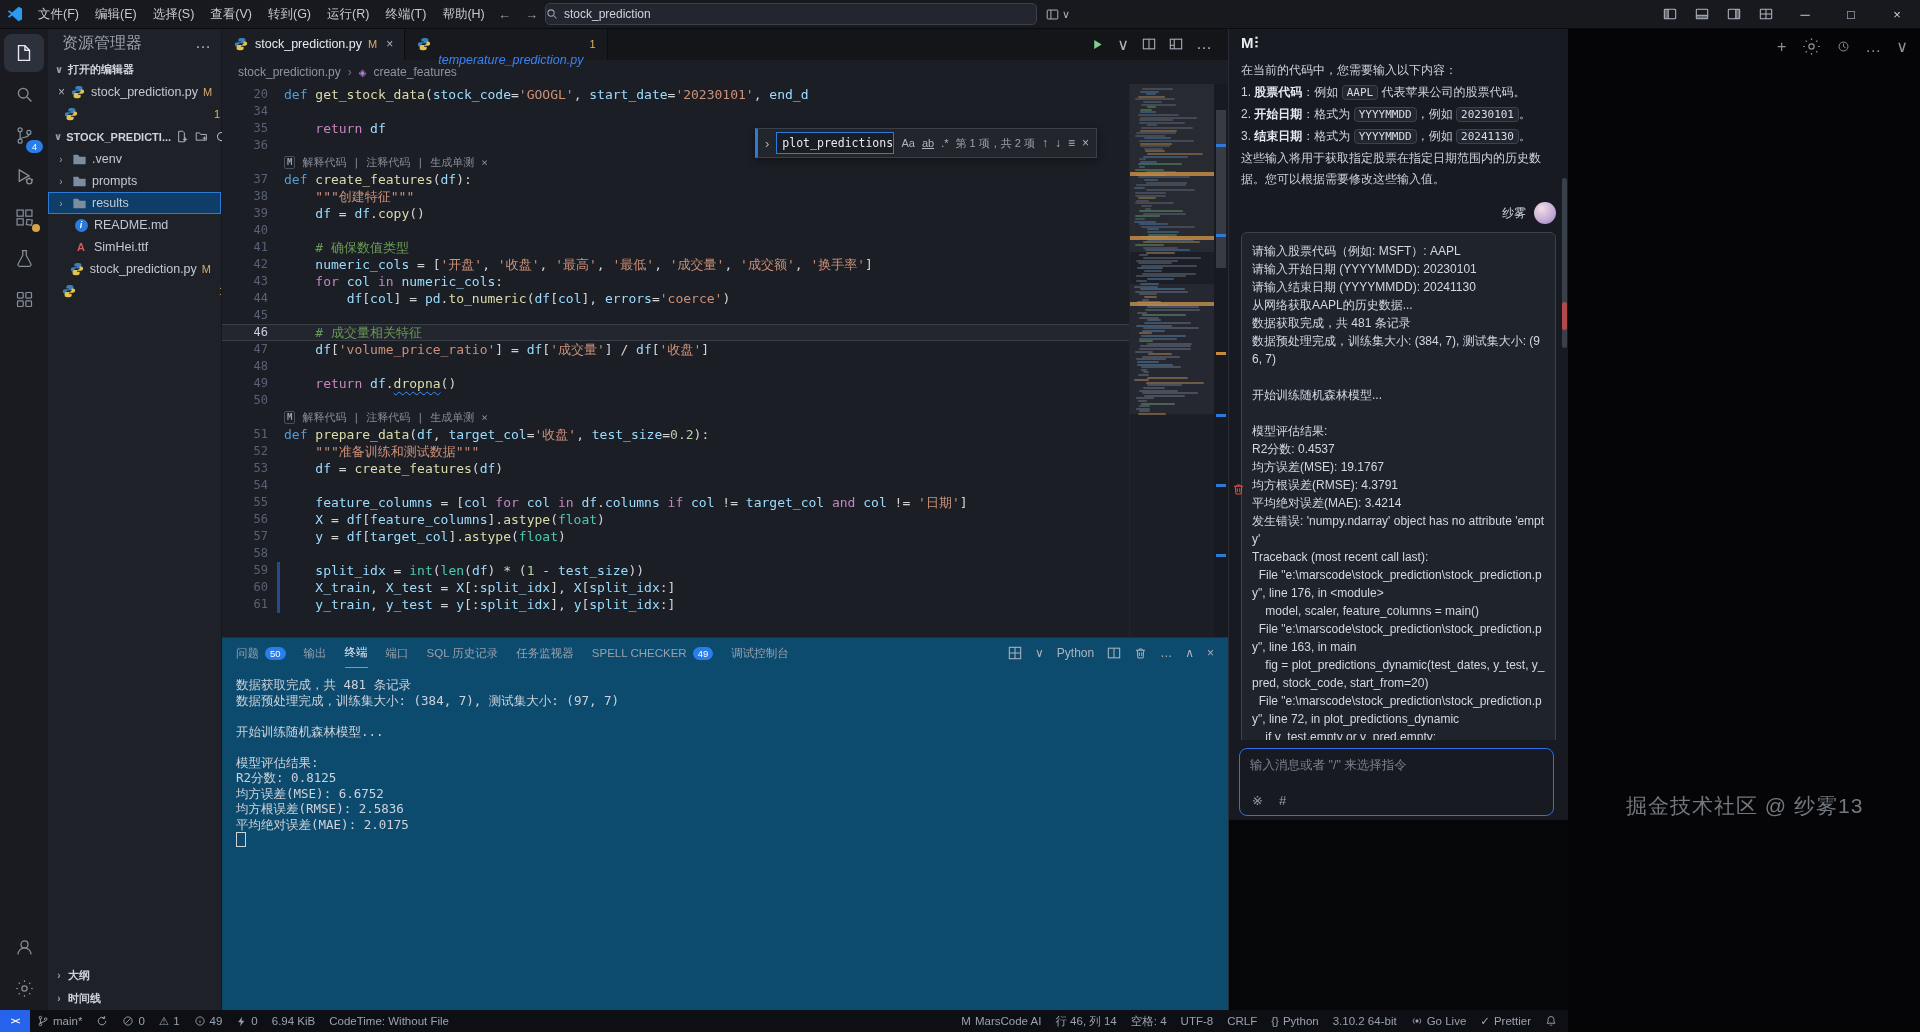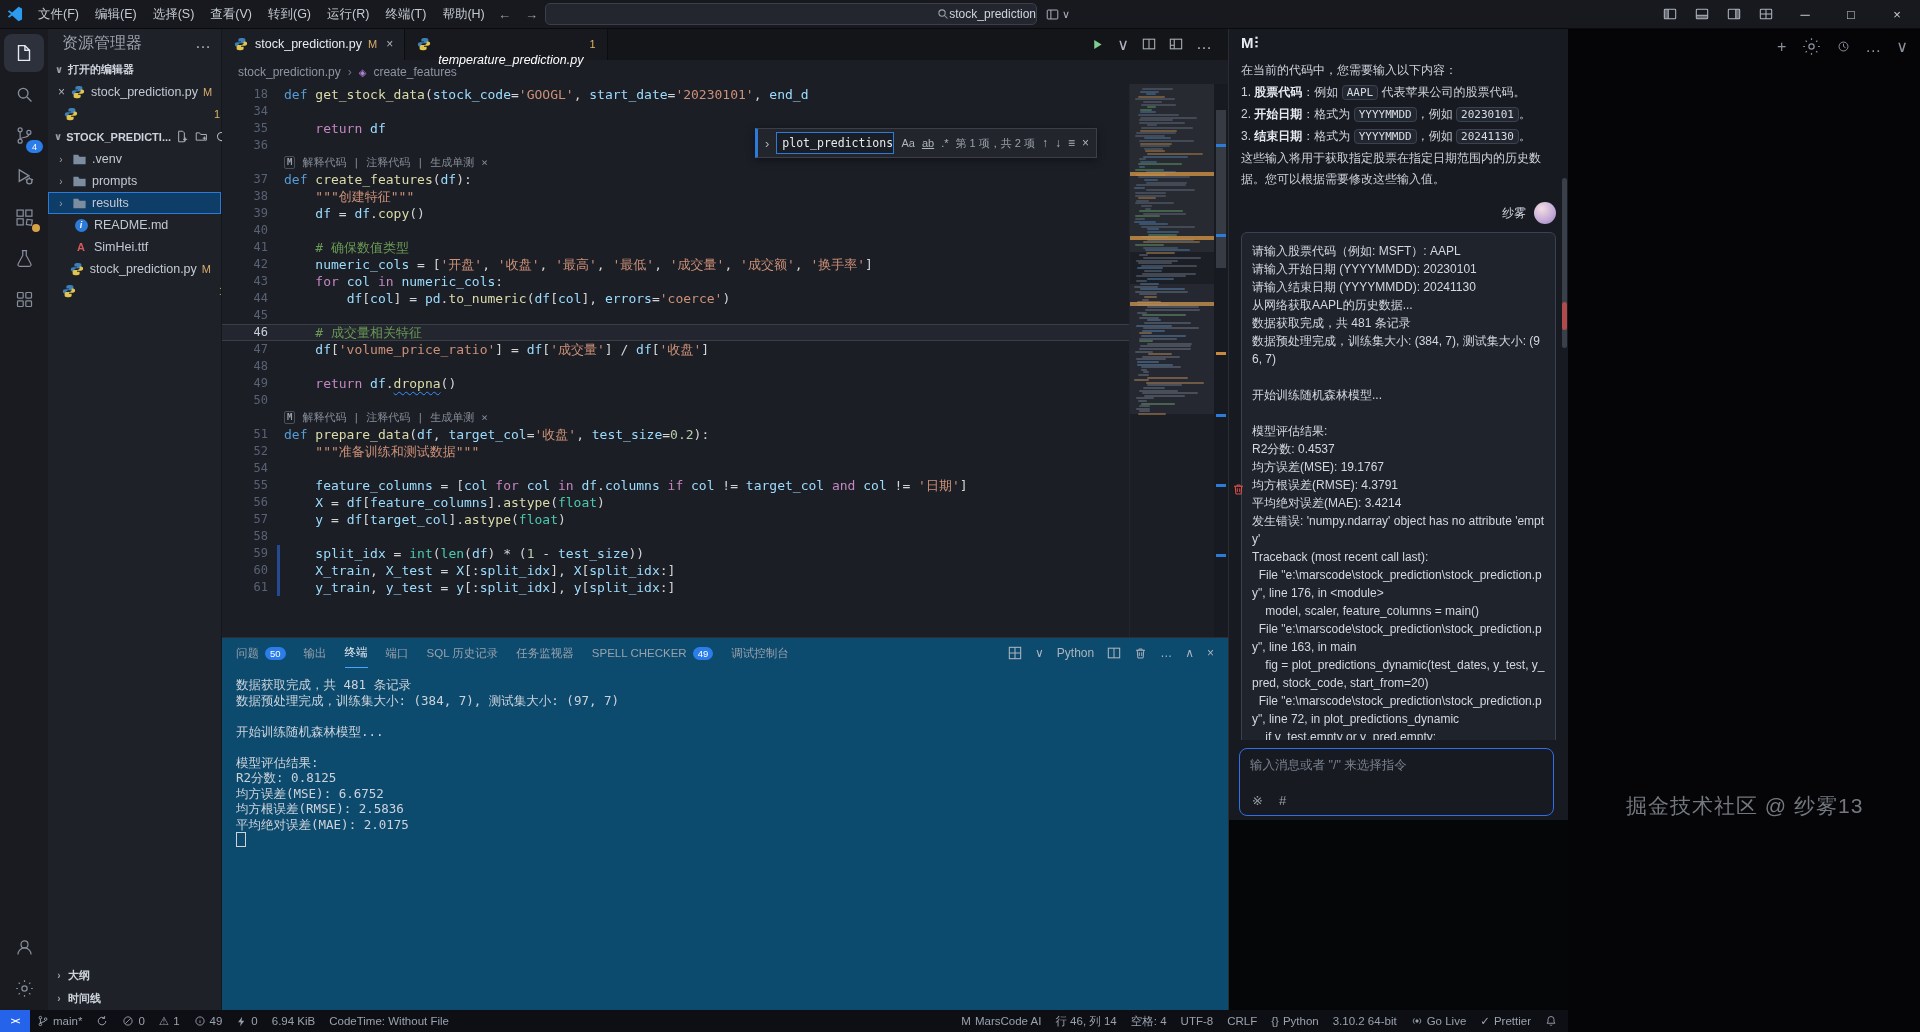--- a/index.html
+++ b/index.html
@@ -7,21 +7,21 @@
   .app{position:relative;width:1920px;height:1032px;background:#101216;}
   svg{display:block}
   .ic{display:inline-flex;align-items:center;justify-content:center;color:inherit}
 
   
   .titlebar{position:absolute;top:0;left:0;right:0;height:28px;background:#17191f;display:flex;align-items:center;z-index:6;border-bottom:1px solid #0a0b0e;}
   .logo{width:30px;display:flex;justify-content:center;}
   .menubar{display:flex;align-items:center;}
   .menu-item{padding:0 8px;font-size:12.5px;color:#c6cbd2;line-height:28px;cursor:default;}
   .nav{position:absolute;left:498px;top:0;height:28px;display:flex;align-items:center;gap:14px;color:#9aa1ab;font-size:13px;}
-  .search-box{position:absolute;left:545px;top:3px;width:490px;height:20px;background:#23262e;border:1px solid #3a3f49;border-radius:5px;display:flex;align-items:center;justify-content:flex-end;font-size:12px;color:#cfd4dc;}
+  .search-box{position:absolute;left:545px;top:3px;width:490px;height:20px;background:#23262e;border:1px solid #3a3f49;border-radius:5px;display:flex;align-items:center;justify-content:flex-start;gap:6px;font-size:12px;color:#cfd4dc;}
   .tb-mini{position:absolute;left:1046px;top:0;height:28px;display:flex;align-items:center;gap:3px;color:#aeb4bd;font-size:11px;}
   .tb-right{position:absolute;right:0;top:0;height:28px;display:flex;align-items:center;}
   .tb-icon{width:32px;height:28px;display:flex;align-items:center;justify-content:center;color:#aeb4bd;}
   .win-btn{width:46px;height:28px;display:flex;align-items:center;justify-content:center;color:#c9ced6;font-size:13px;}
 
   
   .main{position:absolute;top:28px;left:0;width:1920px;height:982px;}
   .activitybar{position:absolute;left:0;top:0;width:48px;height:100%;background:#191b21;display:flex;flex-direction:column;align-items:center;padding-top:6px;box-sizing:border-box;}
   .ab-item{width:40px;height:38px;display:flex;align-items:center;justify-content:center;color:#878e99;position:relative;margin-bottom:3px;border-radius:8px;}
   .ab-item.active{color:#e7eaef;background:#2c313b;}
@@ -37,21 +37,21 @@
   .sec-h .acts{margin-left:auto;display:flex;gap:7px;color:#aeb4bd;}
   .chev{font-size:10px;color:#9aa1ab;width:10px;display:inline-block;text-align:center;}
   .oe-row,.tree-row{height:22px;display:flex;align-items:center;gap:5px;padding:0 6px 0 10px;color:#c3c9d2;white-space:nowrap;overflow:hidden;flex:none;}
   .tree-row{padding-left:8px;}
   .tree-row.selected{background:#0e3d68;box-shadow:inset 0 0 0 1px #2d7bd8;}
   .row-close{color:#aeb4bd;font-size:12px;width:12px;}
   .row-pad{width:12px;}
   .file-badge{margin-left:auto;font-size:11px;padding-right:4px;}
   .badge-m{color:#d8ab6c;}
   .badge-warn{color:#ddb662;}
-  .warn-name{color:#ffffff;font-style:italic;margin-top:32px;}
+  .warn-name{color:#3b82f6;font-style:italic;margin-top:32px;}
   .fi{width:16px;display:flex;justify-content:center;flex:none;}
   .readme-ic{width:13px;height:13px;border-radius:50%;background:#2d7bd8;color:#fff;font-size:9px;font-weight:bold;display:flex;align-items:center;justify-content:center;font-style:italic;}
   .font-ic{color:#d65a5a;font-weight:bold;font-size:11px;}
   .sb-bottom{margin-top:auto;}
 
   
   .editorcol{position:absolute;left:222px;top:0;width:1006px;height:100%;background:#1b1e25;}
   .tabbar{height:32px;background:#141519;display:flex;align-items:stretch;position:relative;}
   .tab{display:flex;align-items:center;gap:6px;padding:0 11px;font-size:12.5px;color:#8f96a0;background:#17191f;border-right:1px solid #0c0d10;position:relative;}
   .tab.active{background:#1b1e25;color:#e8ebf0;box-shadow:inset 0 1px 0 #3b82f6;}
@@ -481,21 +481,21 @@
         </div>
       <div class="breadcrumb">
         <span>stock_prediction.py</span>
         <span class="bc-sep">›</span>
         <span class="bc-sym">◈</span>
         <span>create_features</span>
       </div>
       <div class="code-wrap">
         <div class="code-lines" id="codelines">
             <div class="cl">
-              <span class="ln">18</span>
+              <span class="ln">20</span>
               <span class="lc"><span class="tok-k">def </span><span class="tok-f">get_stock_data</span><span class="tok-d">(</span><span class="tok-v">stock_code</span><span class="tok-d">=</span><span class="tok-s">'GOOGL'</span><span class="tok-d">, </span><span class="tok-v">start_date</span><span class="tok-d">=</span><span class="tok-s">'20230101'</span><span class="tok-d">, </span><span class="tok-v">end_d</span></span>
             </div>
             <div class="cl">
               <span class="ln">34</span>
               <span class="lc"></span>
             </div>
             <div class="cl">
               <span class="ln">35</span>
               <span class="lc"><span class="tok-d">    </span><span class="tok-c">return</span><span class="tok-d"> </span><span class="tok-v">df</span></span>
             </div>
@@ -569,20 +569,24 @@
               <span>解释代码 | 注释代码 | 生成单测</span>
               <span class="lens-x">×</span>
             </div>
             <div class="cl">
               <span class="ln">51</span>
               <span class="lc"><span class="tok-k">def </span><span class="tok-f">prepare_data</span><span class="tok-d">(</span><span class="tok-v">df</span><span class="tok-d">, </span><span class="tok-v">target_col</span><span class="tok-d">=</span><span class="tok-s">'收盘'</span><span class="tok-d">, </span><span class="tok-v">test_size</span><span class="tok-d">=</span><span class="tok-n">0.2</span><span class="tok-d">):</span></span>
             </div>
             <div class="cl">
               <span class="ln">52</span>
               <span class="lc"><span class="tok-d">    </span><span class="tok-s">"""准备训练和测试数据"""</span></span>
+            </div>
+            <div class="cl">
+              <span class="ln">53</span>
+              <span class="lc"><span class="tok-d">    </span><span class="tok-v">df</span><span class="tok-d"> = </span><span class="tok-f">create_features</span><span class="tok-d">(</span><span class="tok-v">df</span><span class="tok-d">)</span></span>
             </div>
             <div class="cl">
               <span class="ln">54</span>
               <span class="lc"></span>
             </div>
             <div class="cl">
               <span class="ln">55</span>
               <span class="lc"><span class="tok-d">    </span><span class="tok-v">feature_columns</span><span class="tok-d"> = [</span><span class="tok-v">col</span><span class="tok-d"> </span><span class="tok-c">for</span><span class="tok-d"> </span><span class="tok-v">col</span><span class="tok-d"> </span><span class="tok-c">in</span><span class="tok-d"> </span><span class="tok-v">df</span><span class="tok-d">.</span><span class="tok-v">columns</span><span class="tok-d"> </span><span class="tok-c">if</span><span class="tok-d"> </span><span class="tok-v">col</span><span class="tok-d"> != </span><span class="tok-v">target_col</span><span class="tok-d"> </span><span class="tok-c">and</span><span class="tok-d"> </span><span class="tok-v">col</span><span class="tok-d"> != </span><span class="tok-s">'日期'</span><span class="tok-d">]</span></span>
             </div>
             <div class="cl">

